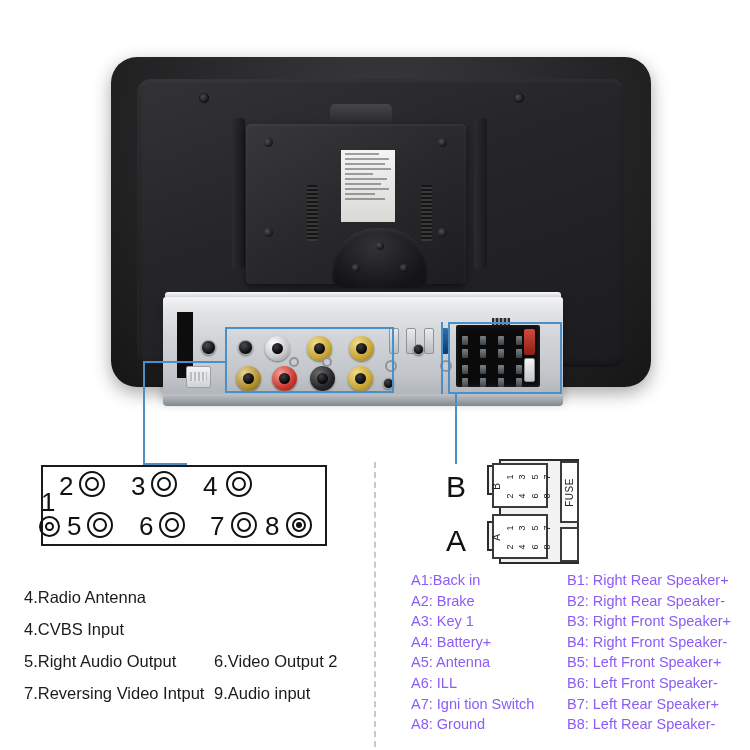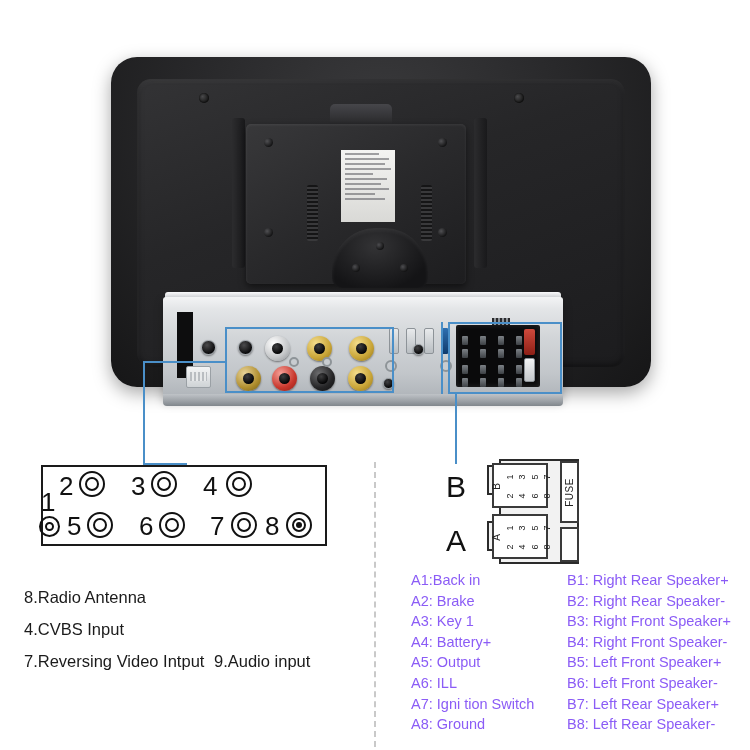--- a/index.html
+++ b/index.html
@@ -512,24 +512,28 @@
     <span class="jb-num" style="left:222px; top:46px;">8</span>
     <div class="ring2 ring-outer" style="left:243px; top:45px;">
       <div class="ring-inner">
           <div class="ring-inner2" style="left:1.5px; top:1.5px; width:6px; height:6px;"></div>
         </div>
     </div>
   </div>
 
   <div class="jack-legend">
     <div class="jl-row">
-      <span class="jl-col a">8.Radio Antenna</span>
+      <span class="jl-col a">4.Radio Antenna</span>
     </div>
     <div class="jl-row">
       <span class="jl-col">4.CVBS Input</span>
+    </div>
+    <div class="jl-row">
+      <span class="jl-col a">5.Right Audio Output</span>
+      <span class="jl-col">6.Video Output 2</span>
     </div>
     <div class="jl-row">
       <span class="jl-col a">7.Reversing Video Intput</span>
       <span class="jl-col">9.Audio input</span>
     </div>
   </div>
 
   <span class="conn-letter" style="left:446px; top:470px;">B</span>
   <span class="conn-letter" style="left:446px; top:524px;">A</span>
 
@@ -574,21 +578,21 @@
       <span>FUSE</span>
     </div>
     <div class="conn-fuse-lower"></div>
   </div>
 
   <div class="pin-legend pl-a">
     <div class="pl-item">A1:Back   in</div>
     <div class="pl-item">A2: Brake</div>
     <div class="pl-item">A3: Key 1</div>
     <div class="pl-item">A4: Battery+</div>
-    <div class="pl-item">A5: Output</div>
+    <div class="pl-item">A5: Antenna</div>
     <div class="pl-item">A6: ILL</div>
     <div class="pl-item">A7:  Igni tion Switch</div>
     <div class="pl-item">A8: Ground</div>
   </div>
 
   <div class="pin-legend pl-b">
     <div class="pl-item">B1: Right Rear Speaker+</div>
     <div class="pl-item">B2: Right Rear Speaker-</div>
     <div class="pl-item">B3: Right Front Speaker+</div>
     <div class="pl-item">B4: Right Front Speaker-</div>

